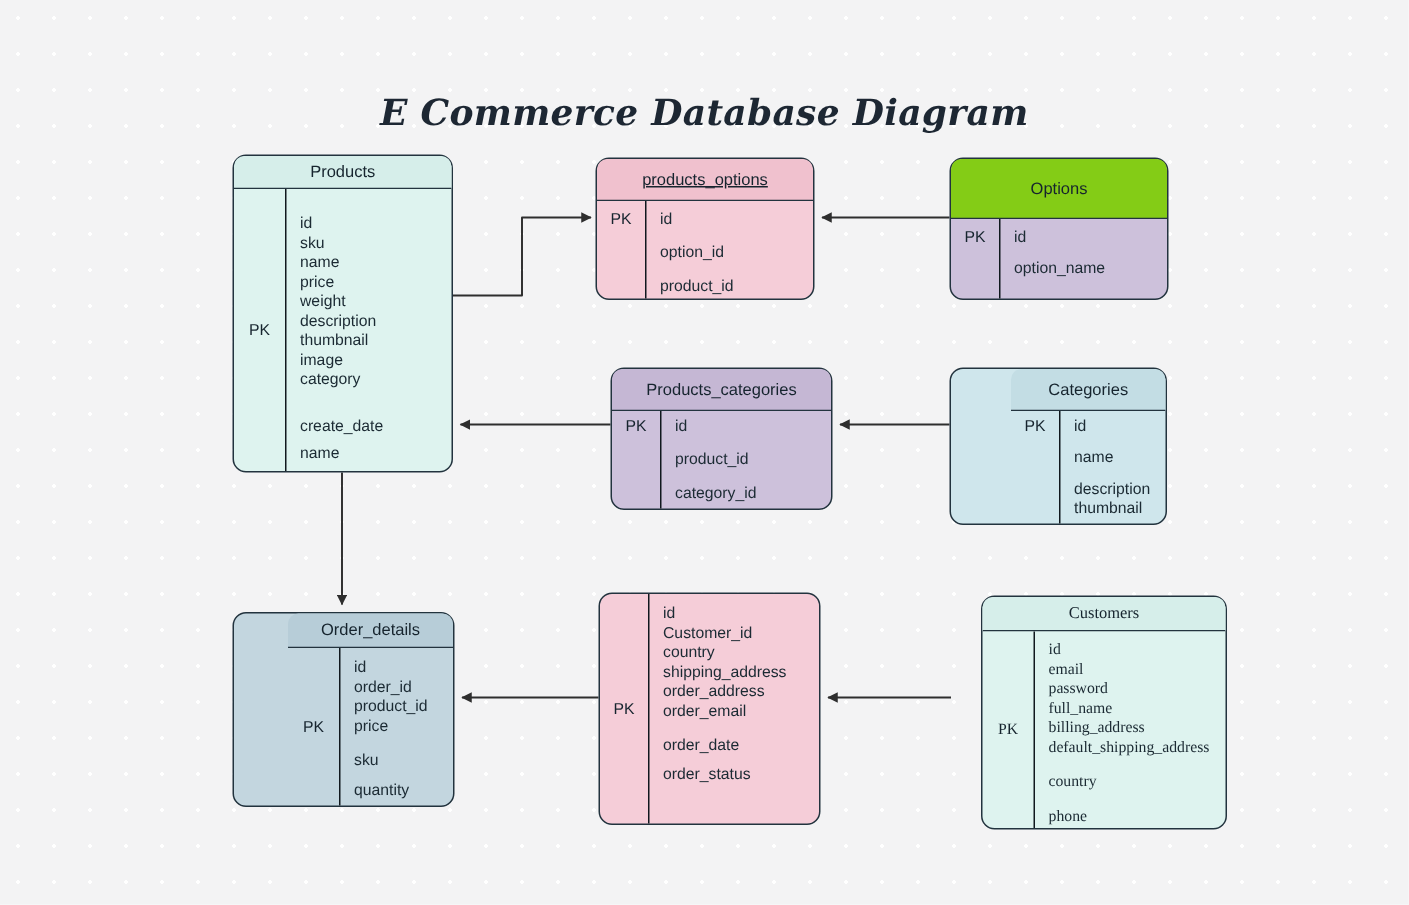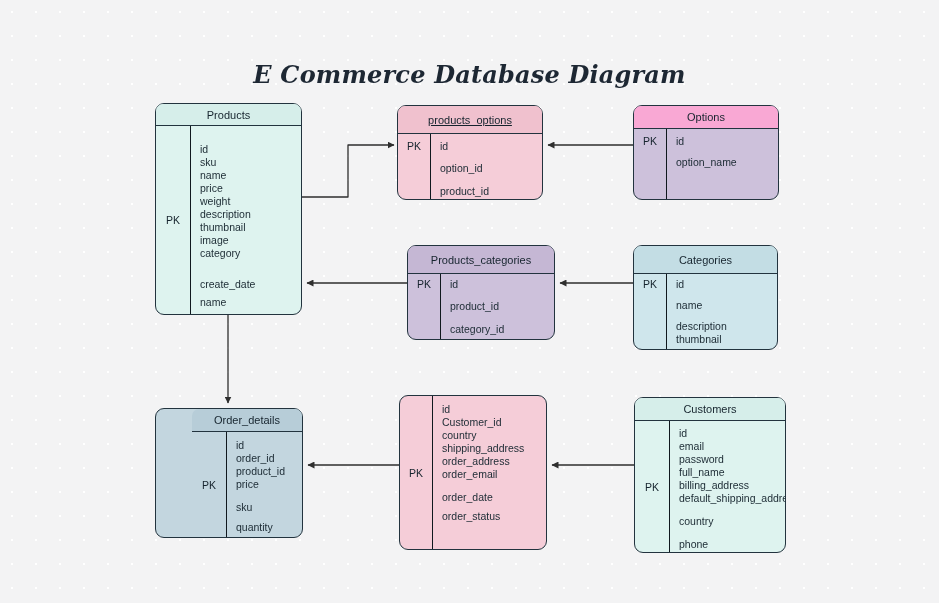--- a/index.html
+++ b/index.html
@@ -94,21 +94,21 @@
           <span>PK</span>
         </div>
         <div class="fields" style="padding-top: 6px;">
           <div class="field">id</div>
           <div class="field" style="margin-top: 9px;">option_id</div>
           <div class="field" style="margin-top: 10px;">product_id</div>
         </div>
       </div>
     </div>
     <div class="etable" style="left: 633px; top: 105px; width: 146px; height: 95px; background: rgb(205, 193, 219);">
-      <div class="etable-header" style="height: 23px; background: #f9a8d4; text-align: right;">
+      <div class="etable-header" style="height: 40px; background: #84cc16; text-align: right;">
         <span>Options</span>
       </div>
       <div class="etable-body">
         <div class="pk-cell" style="width: 33px; align-items: flex-start; padding-top: 6px;">
           <span>PK</span>
         </div>
         <div class="fields" style="padding-top: 6px;">
           <div class="field">id</div>
           <div class="field" style="margin-top: 8px;">option_name</div>
         </div>
@@ -122,21 +122,21 @@
         <div class="pk-cell" style="width: 33px; align-items: flex-start; padding-top: 4px;">
           <span>PK</span>
         </div>
         <div class="fields" style="padding-top: 4px;">
           <div class="field">id</div>
           <div class="field" style="margin-top: 9px;">product_id</div>
           <div class="field" style="margin-top: 10px;">category_id</div>
         </div>
       </div>
     </div>
-    <div class="etable" style="left: 633px; top: 245px; width: 145px; height: 105px; background: rgb(207, 230, 236);">
+    <div class="etable" style="left: 633px; top: 245px; width: 145px; height: 105px; background: rgb(207, 230, 236); padding-left: 40px;">
       <div class="etable-header" style="height: 28px; background: rgb(195, 221, 228);">
         <span>Categories</span>
       </div>
       <div class="etable-body">
         <div class="pk-cell" style="width: 33px; align-items: flex-start; padding-top: 4px;">
           <span>PK</span>
         </div>
         <div class="fields" style="padding-top: 4px;">
           <div class="field">id</div>
           <div class="field" style="margin-top: 8px;">name</div>
@@ -173,21 +173,21 @@
           <div class="field">Customer_id</div>
           <div class="field">country</div>
           <div class="field">shipping_address</div>
           <div class="field">order_address</div>
           <div class="field">order_email</div>
           <div class="field" style="margin-top: 10px;">order_date</div>
           <div class="field" style="margin-top: 6px;">order_status</div>
         </div>
       </div>
     </div>
-    <div class="etable" style="left: 634px; top: 397px; width: 152px; height: 156px; background: rgb(222, 243, 239);">
+    <div class="etable" style="left: 654px; top: 397px; width: 164px; height: 156px; background: rgb(222, 243, 239); font-family: Liberation Serif, serif;">
       <div class="etable-header" style="height: 23px; background: rgb(214, 238, 234);">
         <span>Customers</span>
       </div>
       <div class="etable-body">
         <div class="pk-cell" style="width: 35px; align-items: center;">
           <span>PK</span>
         </div>
         <div class="fields" style="padding-top: 6px;">
           <div class="field">id</div>
           <div class="field">email</div>

